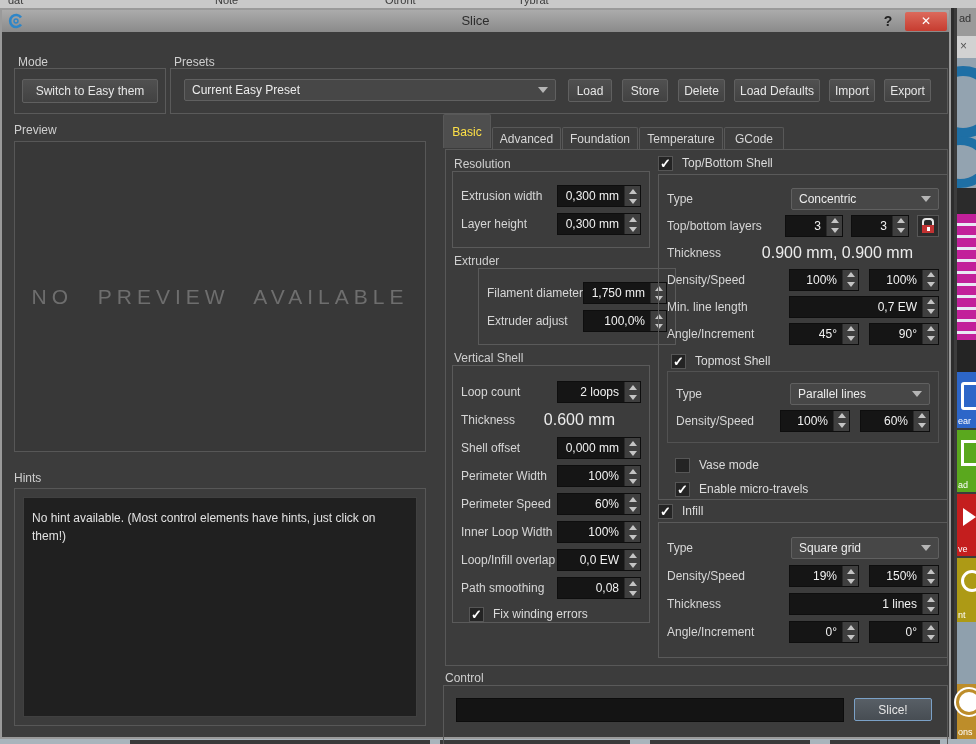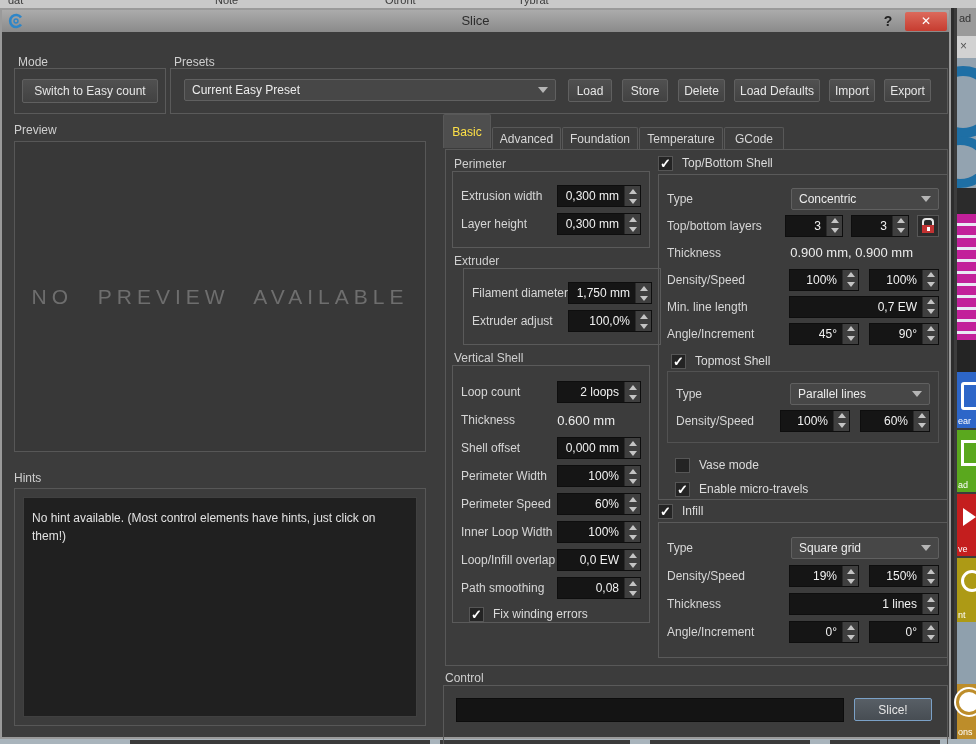--- a/index.html
+++ b/index.html
@@ -28,21 +28,21 @@
   #app-logo{left:6px;top:3px;}
 
   
   .gb{position:absolute;border:1px solid #5a5a5a;box-sizing:border-box;}
   .gb-label{position:absolute;font-size:12px;color:#cfcfcf;}
 
   
   .row{display:flex;align-items:center;justify-content:space-between;height:28px;padding:0 8px;}
   .row27{height:27px;}
   .rlabel{font-size:12px;color:#d6d6d6;white-space:nowrap;}
-  .sval{font-size:13px;color:#ececec;padding-right:26px;}
+  .sval{font-size:16px;color:#ececec;padding-right:26px;}
   .pair{display:flex;gap:10px;align-items:center;}
 
   
   .spin{display:flex;height:22px;background:#151515;border:1px solid #0e0e0e;box-sizing:border-box;}
   .spin .val{flex:1;display:flex;align-items:center;justify-content:flex-end;
              padding:0 5px;font-size:12px;color:#f2f2f2;white-space:nowrap;}
   .spin .btns{width:15px;display:flex;flex-direction:column;background:#3f3f3f;border-left:1px solid #2a2a2a;}
   .spin .btns div{flex:1;display:flex;align-items:center;justify-content:center;}
   .tri-up{width:0;height:0;border-left:4px solid transparent;border-right:4px solid transparent;border-bottom:5px solid #c4c4c4;}
   .tri-dn{width:0;height:0;border-left:4px solid transparent;border-right:4px solid transparent;border-top:5px solid #c4c4c4;}
@@ -158,21 +158,21 @@
         <circle cx="8" cy="8" r="2" fill="none" stroke="#2e86c8" stroke-width="1.4"></circle>
       </svg>
     </span>
     <div id="title-text">Slice</div>
     <div id="help-btn" class="abs">?</div>
     <div id="close-btn" class="abs">✕</div>
   </div>
 
   <span class="gb-label" style="left:16px;top:45px;">Mode</span>
   <div class="gb" style="left:12px;top:58px;width:152px;height:46px;"></div>
-  <div class="btn" style="left:20px;top:69px;width:136px;height:24px;">Switch to Easy count</div>
+  <div class="btn" style="left:20px;top:69px;width:136px;height:24px;">Switch to Easy them</div>
 
   <span class="gb-label" style="left:172px;top:45px;">Presets</span>
   <div class="gb" style="left:168px;top:58px;width:778px;height:46px;"></div>
   <div class="dd" style="position:absolute;left:182px;top:69px;width:372px;">
     <span>Current Easy Preset</span>
     <span class="dd-arrow"></span>
   </div>
   <div class="btn" style="left:566px;top:69px;width:44px;height:23px;">Load</div>
   <div class="btn" style="left:620px;top:69px;width:46px;height:23px;">Store</div>
   <div class="btn" style="left:676px;top:69px;width:47px;height:23px;">Delete</div>
@@ -192,21 +192,21 @@
     </div>
   </div>
 
   <div class="tab active" style="left:441px;width:48px;">Basic</div>
   <div class="tab" style="left:490px;width:69px;">Advanced</div>
   <div class="tab" style="left:560px;width:76px;">Foundation</div>
   <div class="tab" style="left:637px;width:84px;">Temperature</div>
   <div class="tab" style="left:722px;width:60px;">GCode</div>
   <div id="tab-panel" class="abs"></div>
 
-  <span class="gb-label" style="left:452px;top:147px;">Perimeter</span>
+  <span class="gb-label" style="left:452px;top:147px;">Resolution</span>
   <div class="gb" style="left:450px;top:161px;width:198px;height:77px;padding-top:10px;">
     <div class="row">
       <span class="rlabel">Extrusion width</span>
       <div class="spin w84">
         <div class="val">0,300 mm</div>
         <div class="btns">
             <div>
               <span class="tri-up"></span>
             </div>
             <div>
@@ -225,21 +225,21 @@
             </div>
             <div>
               <span class="tri-dn"></span>
             </div>
           </div>
       </div>
     </div>
   </div>
 
   <span class="gb-label" style="left:452px;top:244px;">Extruder</span>
-  <div class="gb" style="left:461px;top:258px;width:198px;height:77px;padding-top:10px;">
+  <div class="gb" style="left:476px;top:258px;width:198px;height:77px;padding-top:10px;">
     <div class="row">
       <span class="rlabel">Filament diameter</span>
       <div class="spin w84">
         <div class="val">1,750 mm</div>
         <div class="btns">
             <div>
               <span class="tri-up"></span>
             </div>
             <div>
               <span class="tri-dn"></span>

